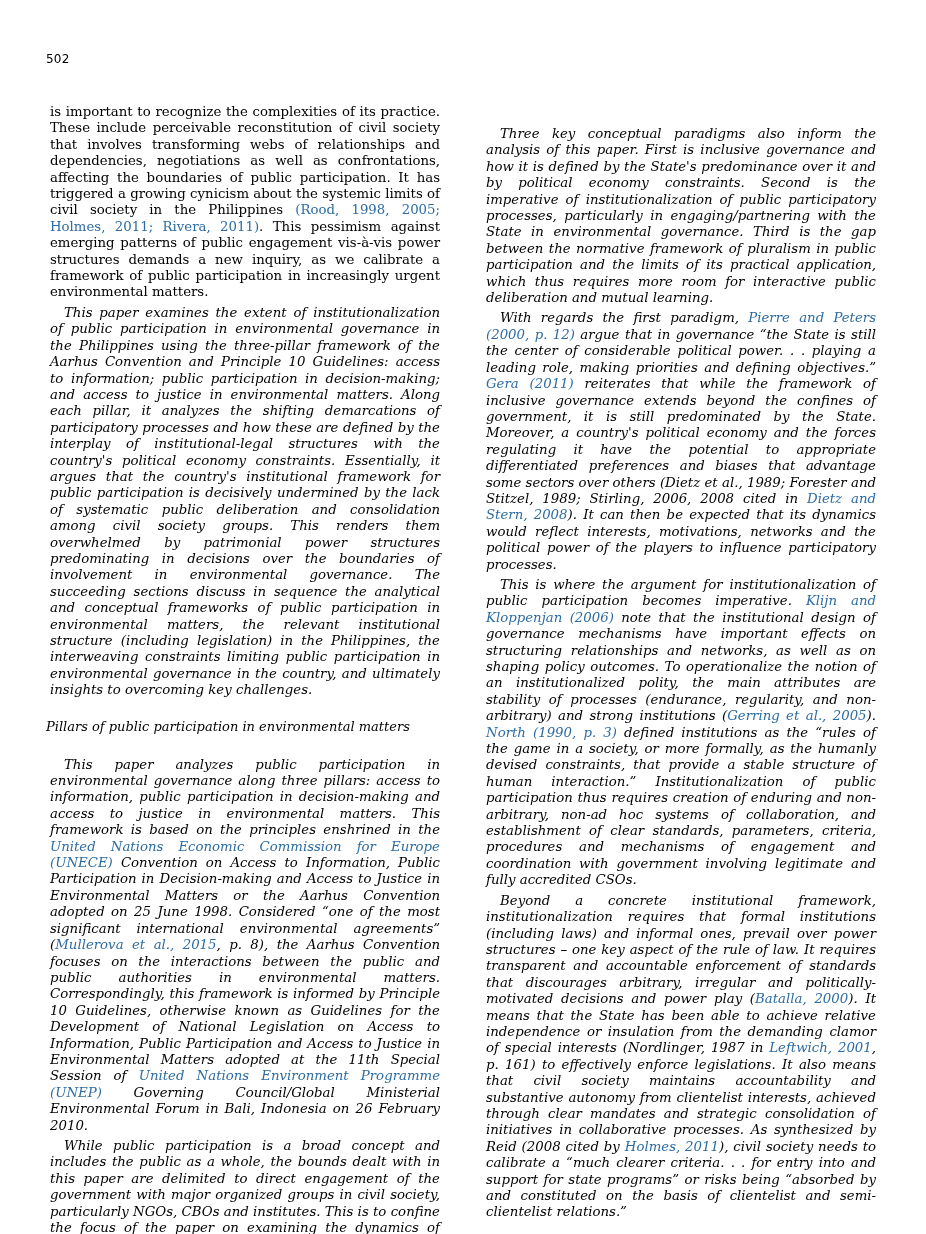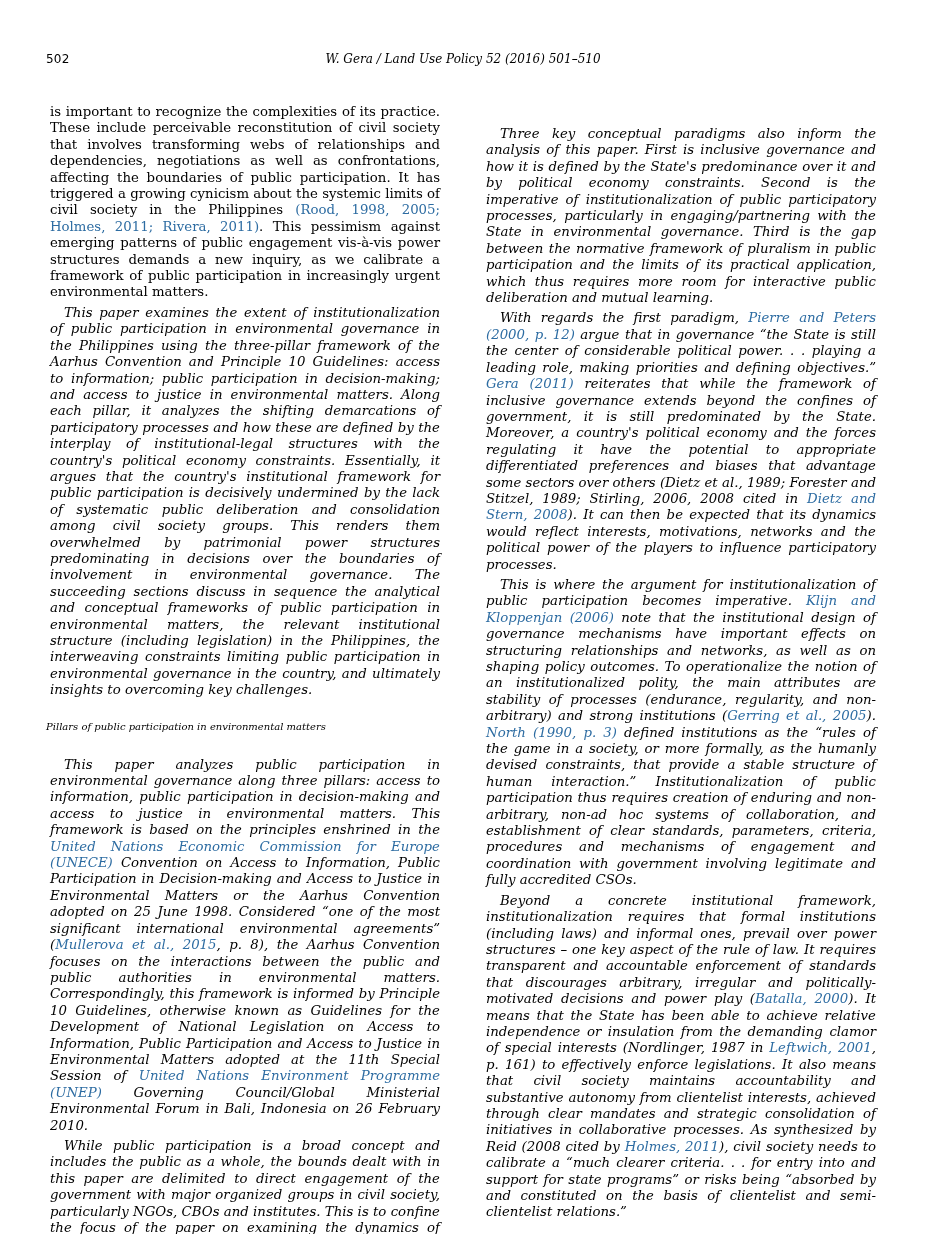--- a/index.html
+++ b/index.html
@@ -71,21 +71,21 @@
     color: #2d6ca2;
   }
   h2.head {
     font-family: "DejaVu Sans", "Liberation Sans", sans-serif;
     font-size: 13px;
     font-weight: bold;
     margin: 22px 0 0 0;
     line-height: 16px;
   }
   h3.subhead {
-    font-size: 10px;
+    font-size: 13px;
     font-weight: normal;
     font-style: italic;
     margin: 20px 0 0 0;
     line-height: 16px;
   }
   .sec-title {
     font-size: 13.3px;
     font-style: italic;
     line-height: 16.4px;
     margin: 0;
@@ -94,21 +94,20 @@
   .gap-md { height: 18px; }
   .gap-lg { height: 22px; }
 </style>
 </head>
 <body>
 
 <div class="page">
 
   <div class="runhead">
     <span class="folio">502</span>
-    <span class="runhead-title">W. Gera / Land Use Policy 52 (2016) 501–510</span>
   </div>
 
   <div class="columns">
 
     <div class="col">
 
       <p><span>is important to recognize the complexities of its practice. These include perceivable reconstitution of civil society that involves transforming webs of relationships and dependencies, negotiations as well as confrontations, affecting the boundaries of public participation. It has triggered a growing cynicism about the systemic limits of civil society in the Philippines </span><span class="link">(Rood, 1998, 2005; Holmes, 2011; Rivera, 2011)</span><span>. This pessimism against emerging patterns of public engagement vis-à-vis power structures demands a new inquiry, as we calibrate a framework of public participation in increasingly urgent environmental matters.</span></p>
 
       <p class="indent">This paper examines the extent of institutionalization of public participation in environmental governance in the Philippines using the three-pillar framework of the Aarhus Convention and Principle 10 Guidelines: access to information; public participation in decision-making; and access to justice in environmental matters. Along each pillar, it analyzes the shifting demarcations of participatory processes and how these are defined by the interplay of institutional-legal structures with the country's political economy constraints. Essentially, it argues that the country's institutional framework for public participation is decisively undermined by the lack of systematic public deliberation and consolidation among civil society groups. This renders them overwhelmed by patrimonial power structures predominating in decisions over the boundaries of involvement in environmental governance. The succeeding sections discuss in sequence the analytical and conceptual frameworks of public participation in environmental matters, the relevant institutional structure (including legislation) in the Philippines, the interweaving constraints limiting public participation in environmental governance in the country, and ultimately insights to overcoming key challenges.</p>
 

